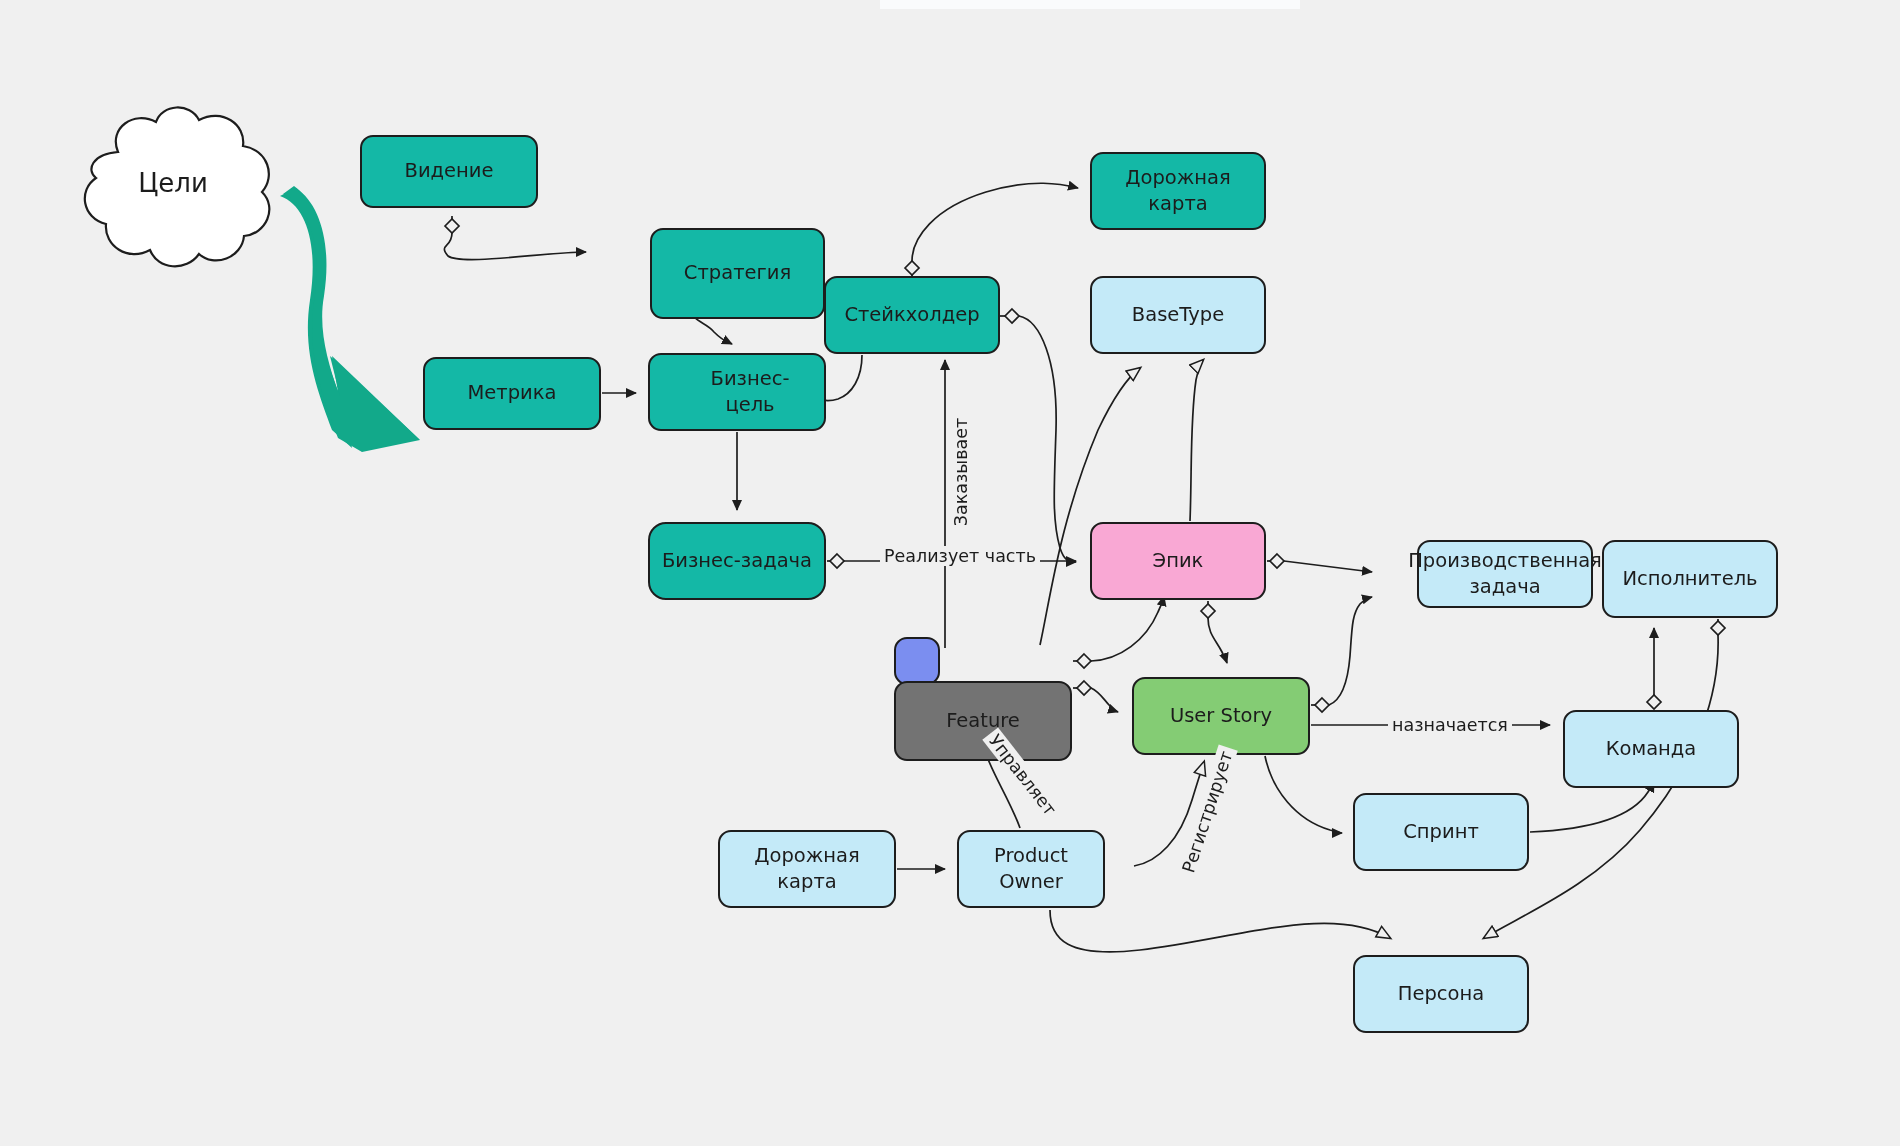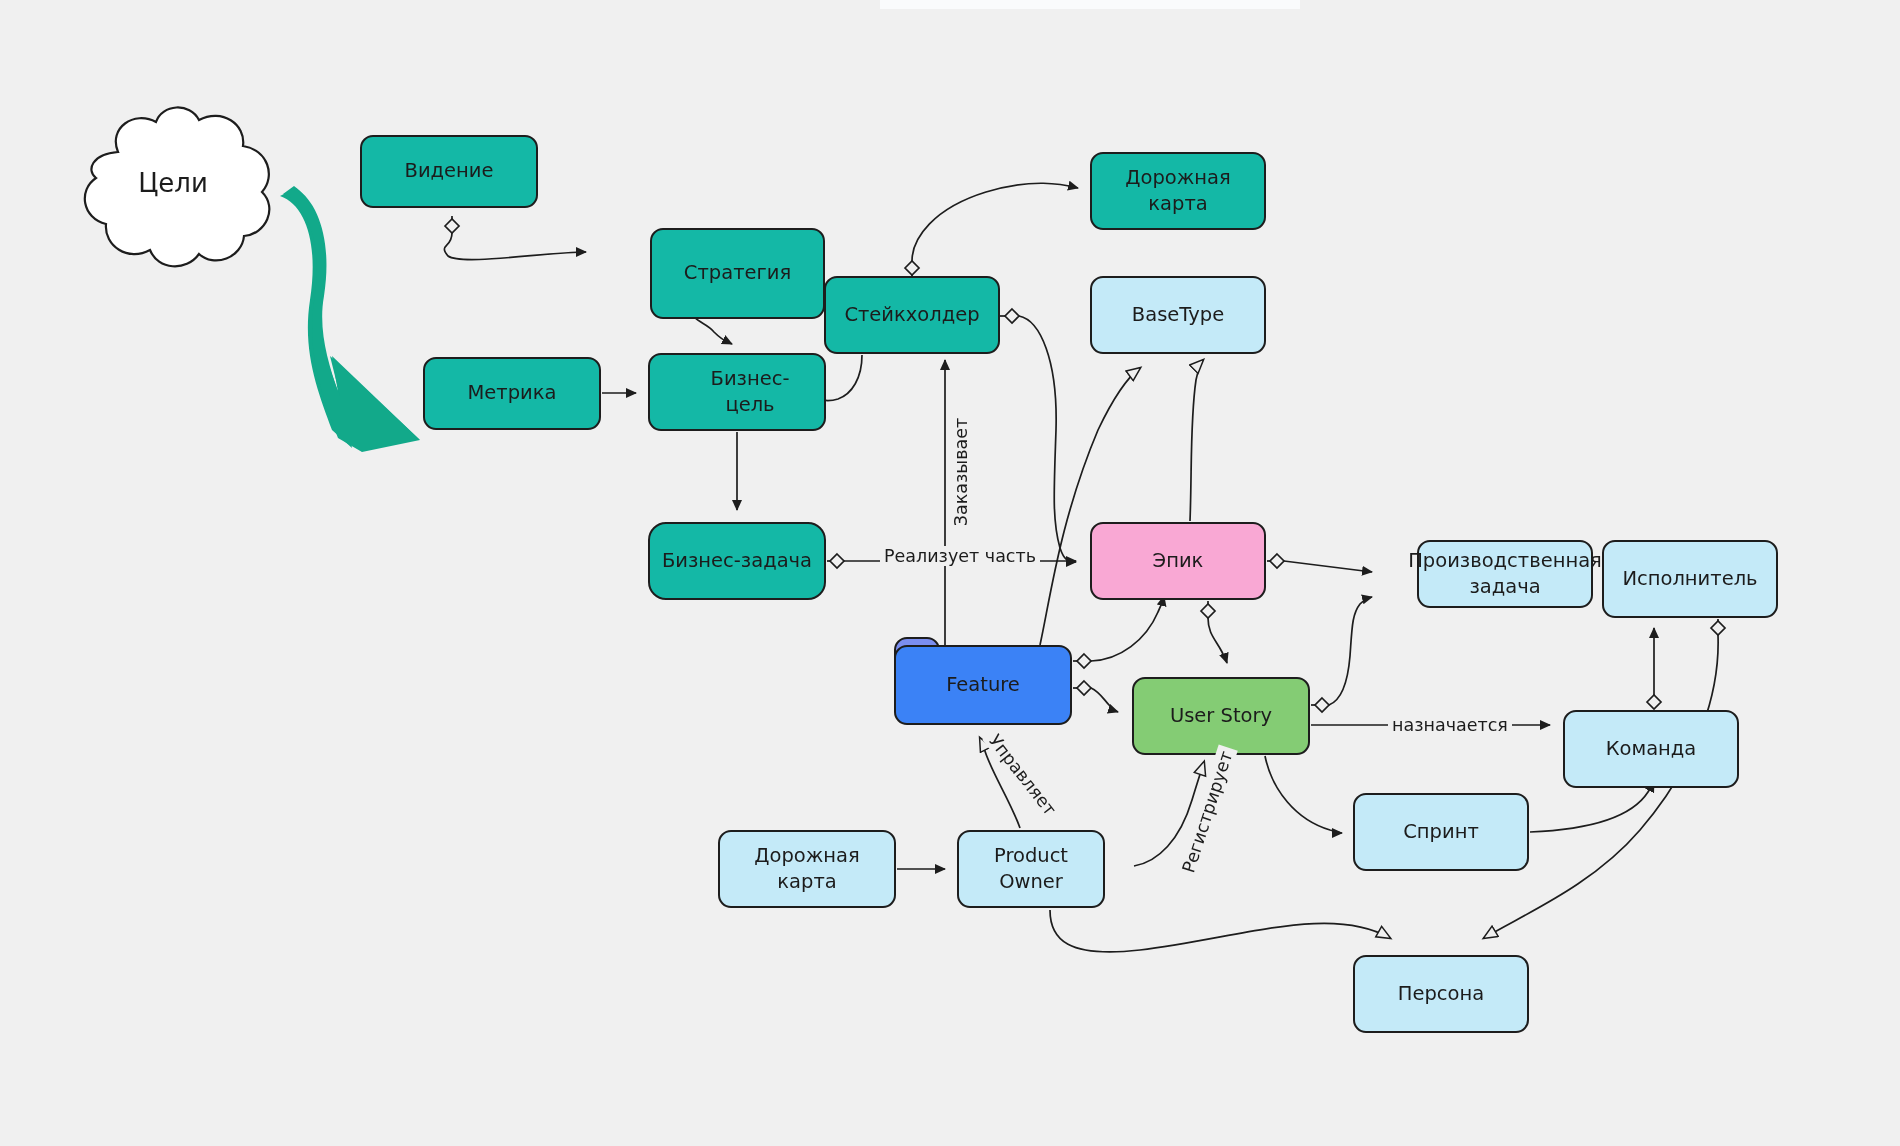--- a/index.html
+++ b/index.html
@@ -42,21 +42,21 @@
     align-items: center;
     justify-content: center;
     text-align: center;
     font-size: 19.5px;
     color: #1c1c1c;
     line-height: 1.35;
     padding: 4px 10px;
   }
   .n-salmon  { background: #14b8a6; }
   .n-red     { background: #f9a8d4; }
-  .n-blue    { background: #3b82f6; }
+  .n-blue    { background: #737373; margin-top: 36px; }
   .n-green   { background: #84cc74; }
   .n-lblue   { background: #c4eaf8; }
   .node-shadow {
     position: absolute;
     box-sizing: border-box;
     border: 2.4px solid #1d1d1d;
     border-radius: 13px;
     background: #7b8ef0;
   }
   .cloud-wrap {

